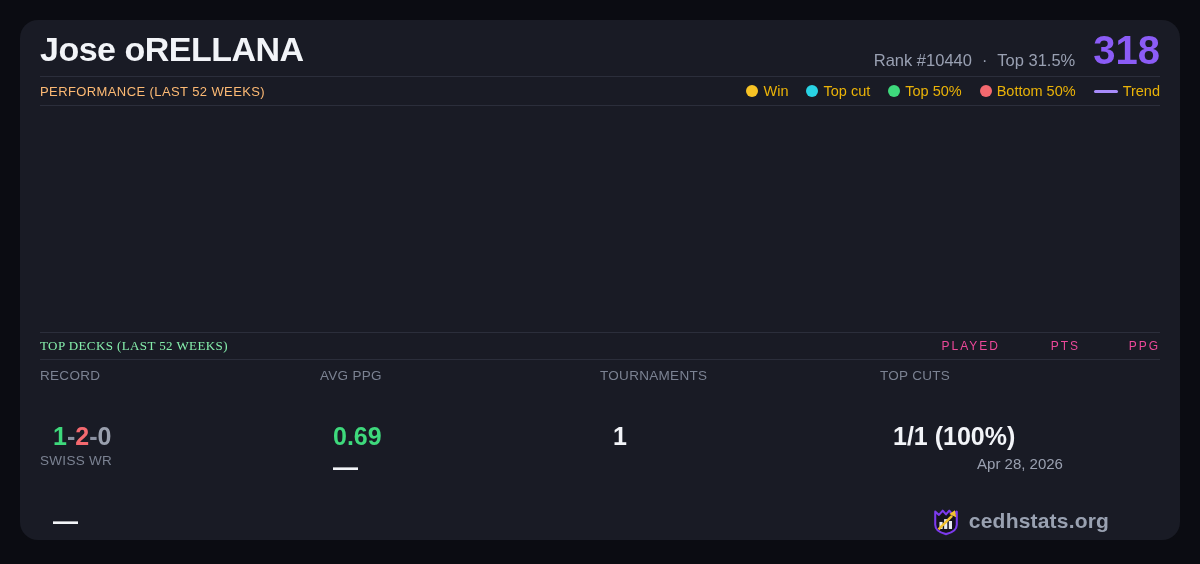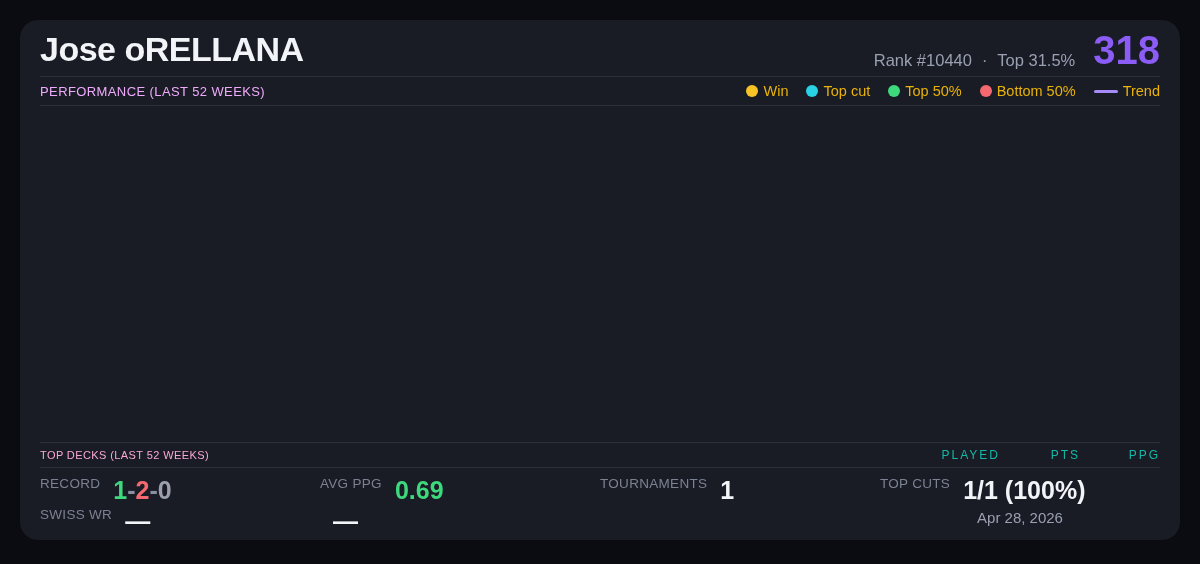--- a/index.html
+++ b/index.html
@@ -26,49 +26,49 @@
   .hdr-right{display:flex;align-items:flex-end;gap:18px;}
   .rank-line{display:flex;align-items:center;gap:10px;color:#99a0b2;font-size:16.5px;}
   .rank-dot{font-size:16px;color:#99a0b2;}
   .points{font-size:40px;font-weight:700;color:#8b5cf6;line-height:1;}
   
   .perf-row{
     display:flex;justify-content:space-between;align-items:center;
     padding:6px 0;border-bottom:1px solid #2b2e3b;
   }
   .section-label{
-    font-size:13px;color:#f0abfc;letter-spacing:0.4px;
+    font-size:13px;color:#fdba74;letter-spacing:0.4px;
   }
   .legend{display:flex;align-items:center;gap:18px;}
   .legend-item{display:flex;align-items:center;gap:5px;}
   .legend-dot{width:12px;height:12px;border-radius:50%;}
   .legend-dot.win{background:#f7c325;}
   .legend-dot.topcut{background:#29d3e4;}
   .legend-dot.top50{background:#3ed97c;}
   .legend-dot.bottom50{background:#f4696f;}
   .legend-label{font-size:14.5px;color:#eab308;}
   .trend-line{width:24px;height:3px;border-radius:2px;background:#a78bfa;}
   
   .chart-area{flex:1;}
   
   .decks-row{
     display:flex;justify-content:space-between;align-items:center;
     padding:5px 0;border-top:1px solid #2b2e3b;border-bottom:1px solid #2b2e3b;
   }
-  .decks-label{font-size:11px;color:#f9a8d4;letter-spacing:0.4px;}
+  .decks-label{font-size:13px;color:#86efac;letter-spacing:0.4px;font-family:Liberation Serif, serif;}
   .decks-cols{display:flex;}
   .decks-col{
-    width:80px;text-align:right;font-size:12px;color:#14b8a6;letter-spacing:2px;
+    width:80px;text-align:right;font-size:12px;color:#ec4899;letter-spacing:2px;
   }
   
   .stats{
     display:grid;grid-template-columns:repeat(4,1fr);
     padding:8px 0 4px;row-gap:3px;
   }
-  .stat{display:flex;flex-direction:row;}
+  .stat{display:flex;flex-direction:column;gap:36px;}
   .stat-label{font-size:13.5px;color:#7b8292;letter-spacing:0.3px;margin-bottom:3px;}
   .stat-value{font-size:25px;font-weight:700;color:#f2f4f8;line-height:1.15;margin-left:13px;}
   .c-green{color:#3ed97c;}
   .c-red{color:#f4696f;}
   .c-sep{color:#8a90a0;}
   .c-draw{color:#9aa0ae;}
   .c-gray{color:#8f95a3;}
   
   .footer-cell{
     grid-column:4;display:flex;flex-direction:column;
@@ -159,16 +159,27 @@
       <span class="stat-label">SWISS WR</span>
       <span class="stat-value">—</span>
     </div>
 
     <div class="stat">
       <span class="stat-value">—</span>
     </div>
 
     <div class="footer-cell">
       <span class="date">Apr 28, 2026</span>
+      <div class="brand">
+        <svg width="30" height="30" viewBox="0 0 32 32">
+          <path d="M4.5 6 L8.5 9.5 L12.5 5 L16 9 L19.5 5 L23.5 9.5 L27.5 6 L27.5 20 C27.5 25.5 22 28.6 16 30 C10 28.6 4.5 25.5 4.5 20 Z" fill="#14121c" stroke="#7c3aed" stroke-width="2.2" stroke-linejoin="round"></path>
+          <rect x="9" y="17" width="3.4" height="7.5" fill="#e8eaf0"></rect>
+          <rect x="14" y="14" width="3.4" height="10.5" fill="#e8eaf0"></rect>
+          <rect x="19" y="16" width="3.4" height="8.5" fill="#e8eaf0"></rect>
+          <line x1="8" y1="25" x2="22.5" y2="10.5" stroke="#f2c230" stroke-width="2.6"></line>
+          <polygon points="25.5,4.5 26.8,12 19.5,8.5" fill="#f2c230"></polygon>
+        </svg>
+        <span class="brand-text">cedhstats.org</span>
+      </div>
     </div>
 
   </div>
 </div>
 
 </body></html>

